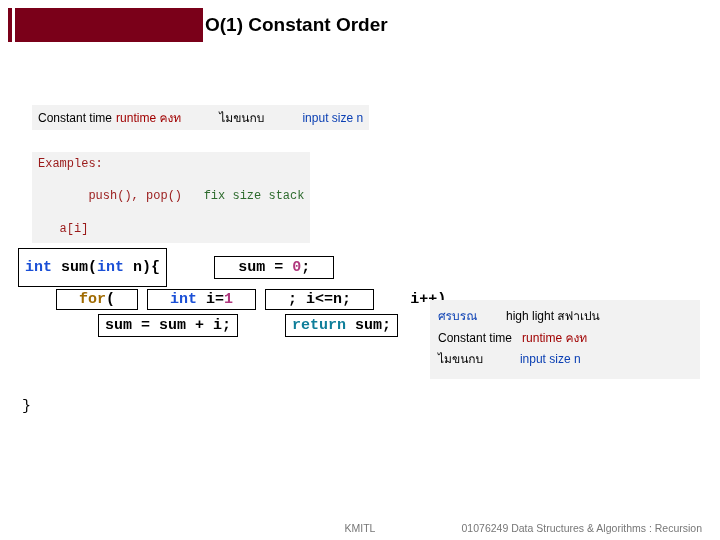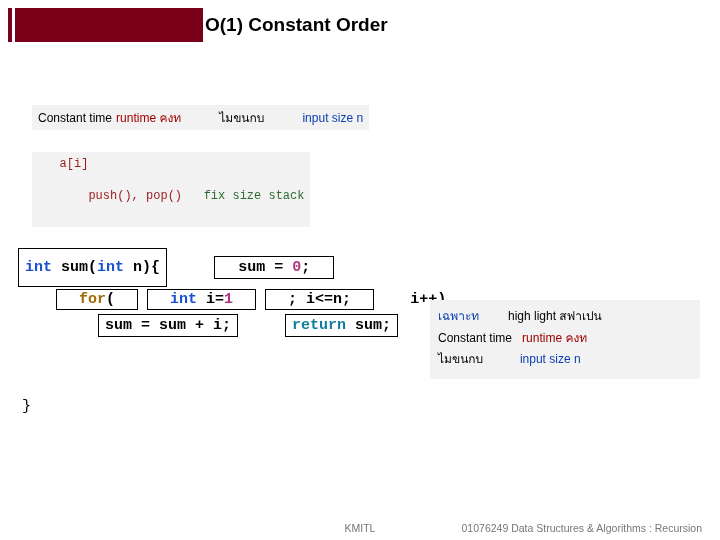--- a/index.html
+++ b/index.html
@@ -137,24 +137,25 @@
 <div class="row-constant">
   <span class="black-text">Constant time</span>
   <span class="red-text">runtime คงท</span>
   <span class="spacer-md"></span>
   <span class="black-text">ไมขนกบ</span>
   <span class="spacer-md"></span>
   <span class="blue-text">input size n</span>
 </div>
 
 <div class="examples-block">
-  <div style="white-space:pre">   a[i]</div>
+  <div>Examples:</div>
   <div style="white-space:pre">
     <span>   push(), pop()   </span><span class="green">fix size stack</span>
   </div>
+  <div style="white-space:pre">   a[i]</div>
 </div>
 
 <div class="code-area">
   <div class="box line1"><span class="kw-type">int</span> <span class="ident">sum</span><span class="ident">(</span><span class="kw-type">int</span> <span class="ident">n){</span></div>
 
   <div class="box line2"><span class="ident">sum</span><span class="ident"> = </span><span class="num">0</span><span class="ident">;</span></div>
 
   <div class="line3-wrap nopre">
     <span class="inline-box"><span class="kw-for">for</span><span class="ident">(</span></span>
     <span class="inline-box"><span class="kw-type">int</span><span class="ident"> i=</span><span class="num">1</span></span>
@@ -165,21 +166,21 @@
 
   <div class="box line4"><span class="ident">sum = sum + i;</span></div>
 
   <div class="box line5"><span class="kw-ret">return</span><span class="ident"> sum;</span></div>
 </div>
 
 <div class="brace">}</div>
 
 <div class="right-panel">
   <div class="row">
-    <span class="blue-text">เฉพาะท</span>
+    <span class="blue-text">ศรบรณ</span>
     <span class="spacer-sm"></span>
     <span class="black-text">high light สฟาเปน</span>
   </div>
   <div class="row">
     <span class="black-text">Constant time</span>
     &nbsp;
     <span class="red-text">runtime คงท</span>
   </div>
   <div class="row">
     <span class="black-text">ไมขนกบ</span>

